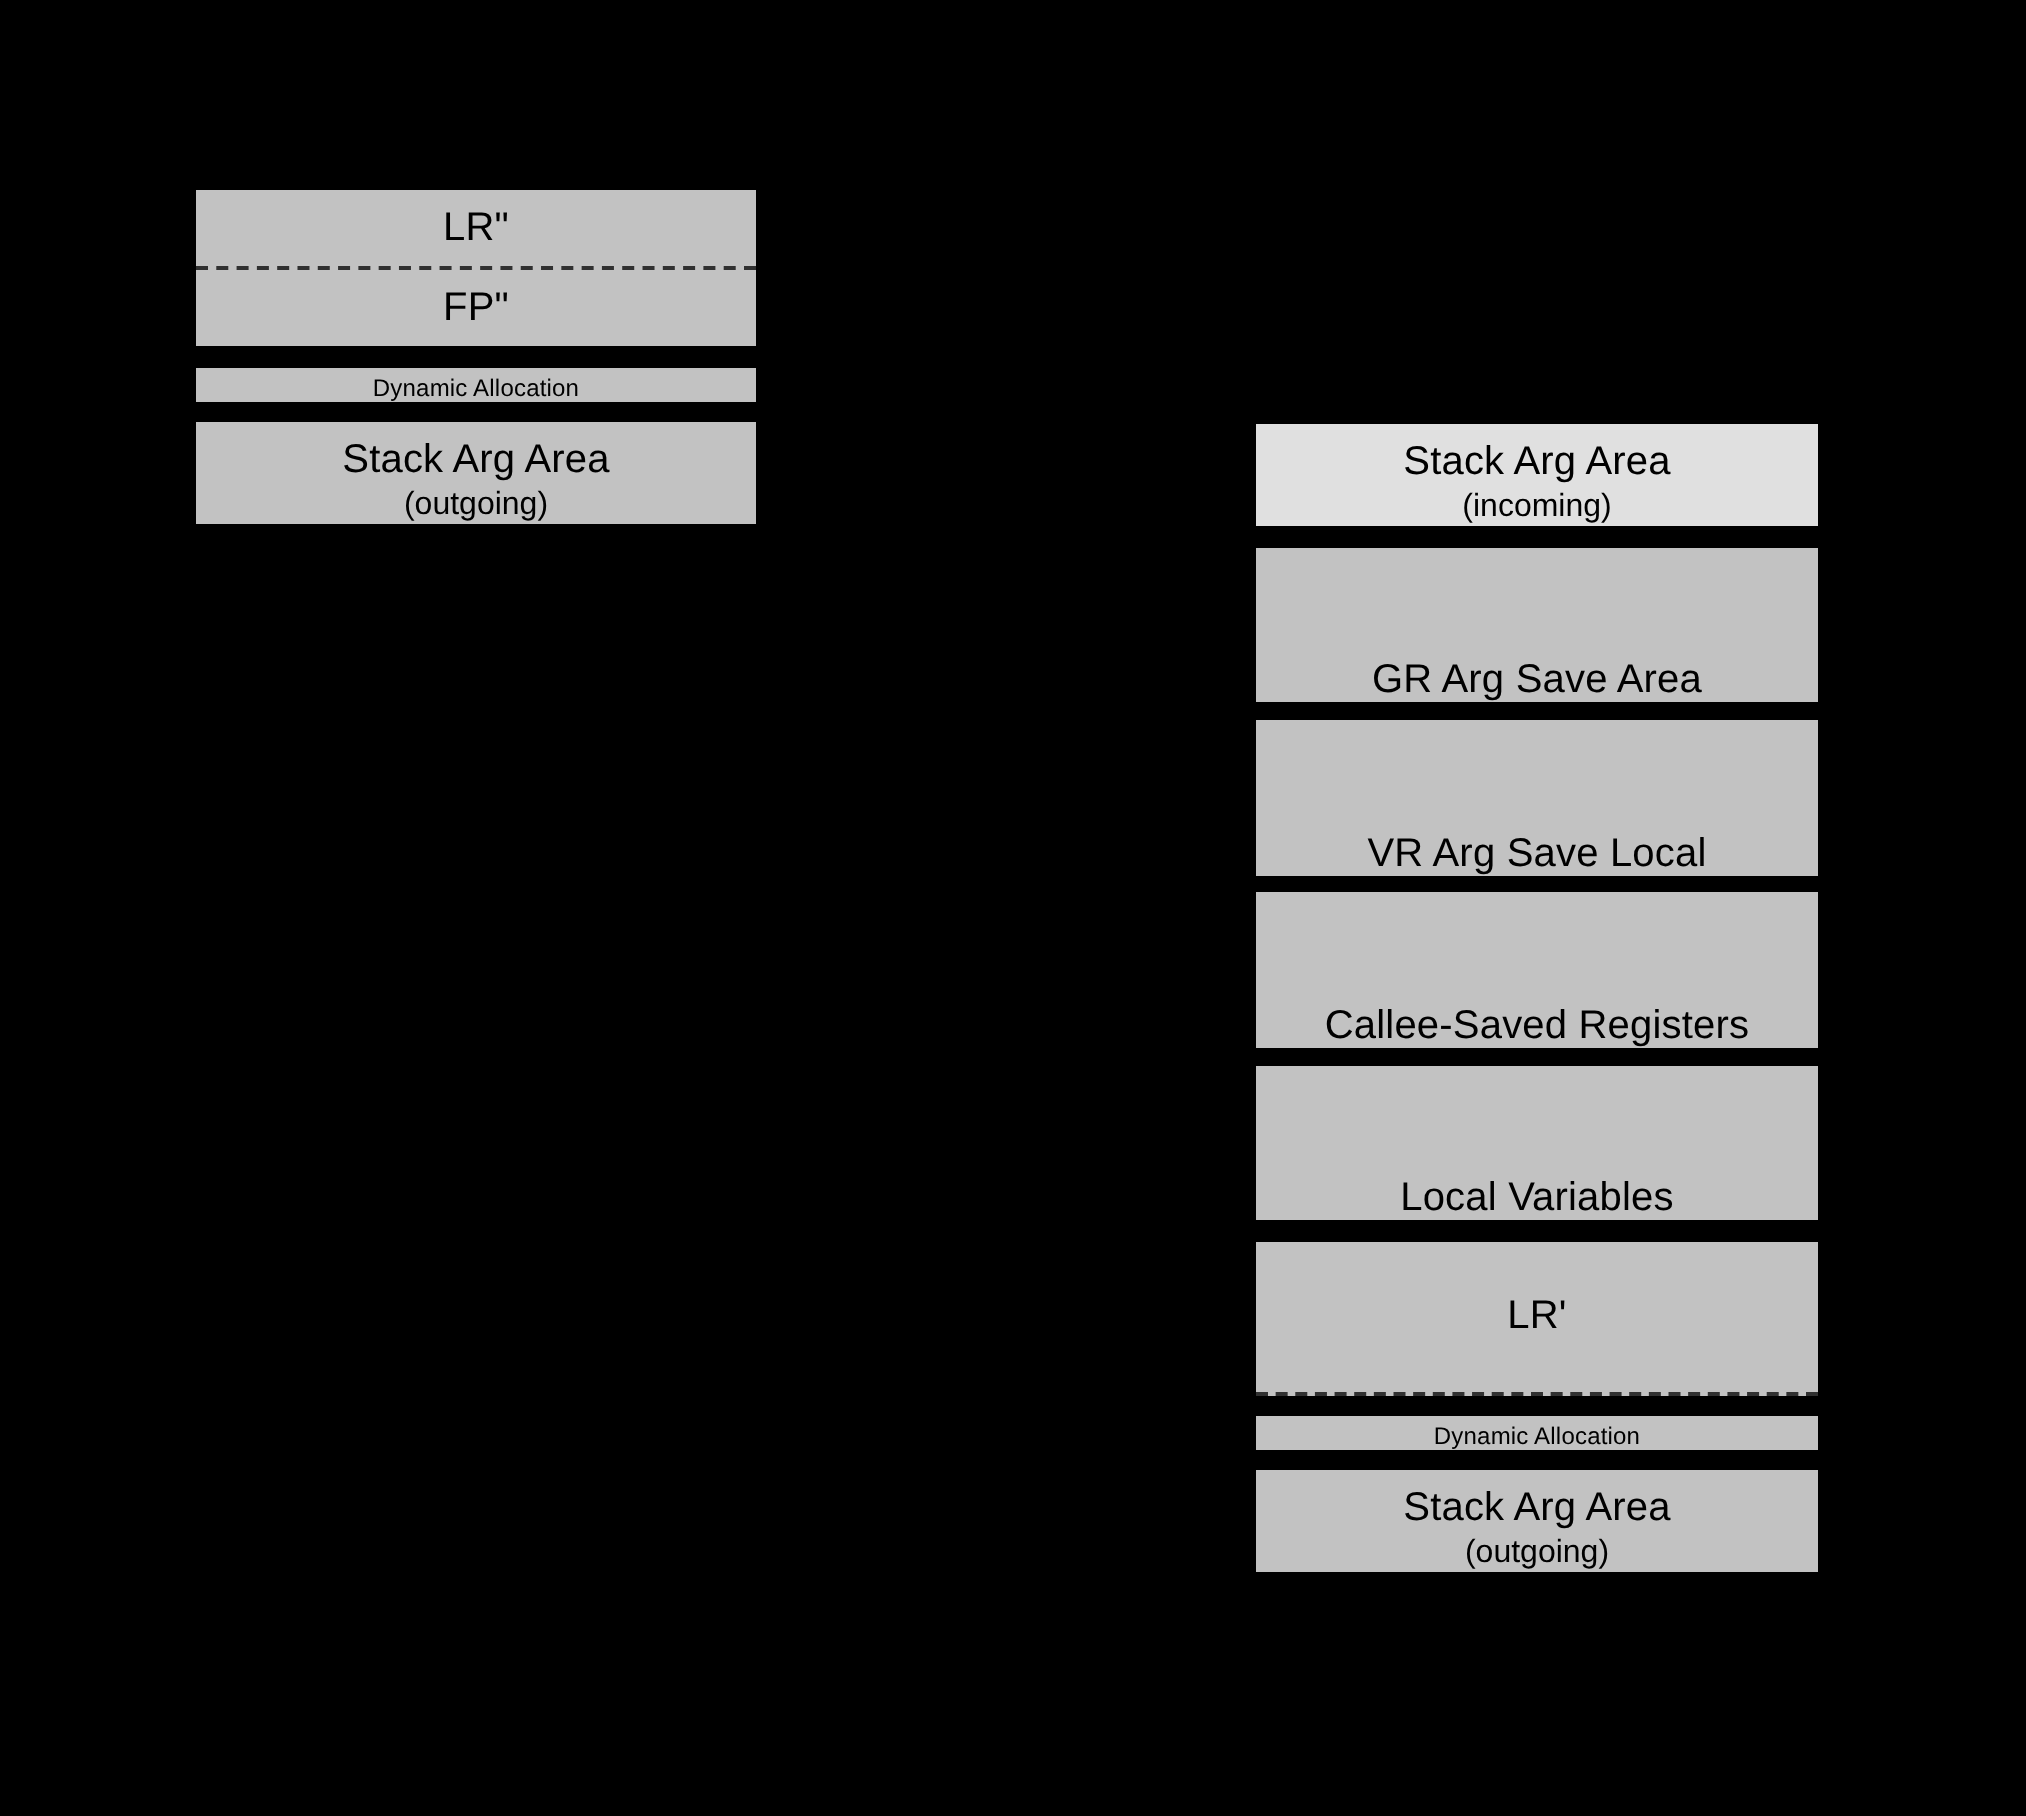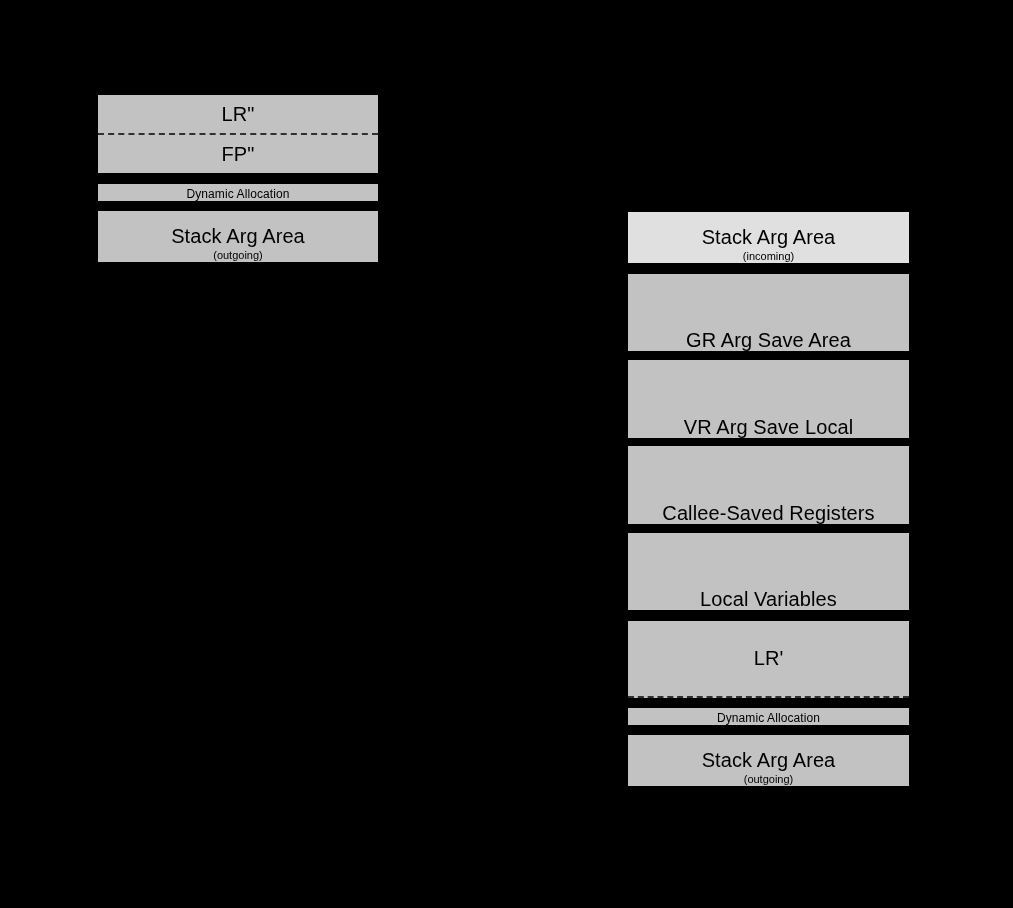--- a/index.html
+++ b/index.html
@@ -52,21 +52,21 @@
     letter-spacing: 0.1px;
     text-align: center;
     white-space: nowrap;
   }
 
   .block-title.small {
     font-size: 12px;
   }
 
   .block-sub {
-    font-size: 11px;
+    font-size: 16px;
     line-height: 1.2;
     text-align: center;
     margin-top: 2px;
     white-space: nowrap;
   }
 
   
   .frame-block.split {
     justify-content: flex-start;
     padding: 0;

